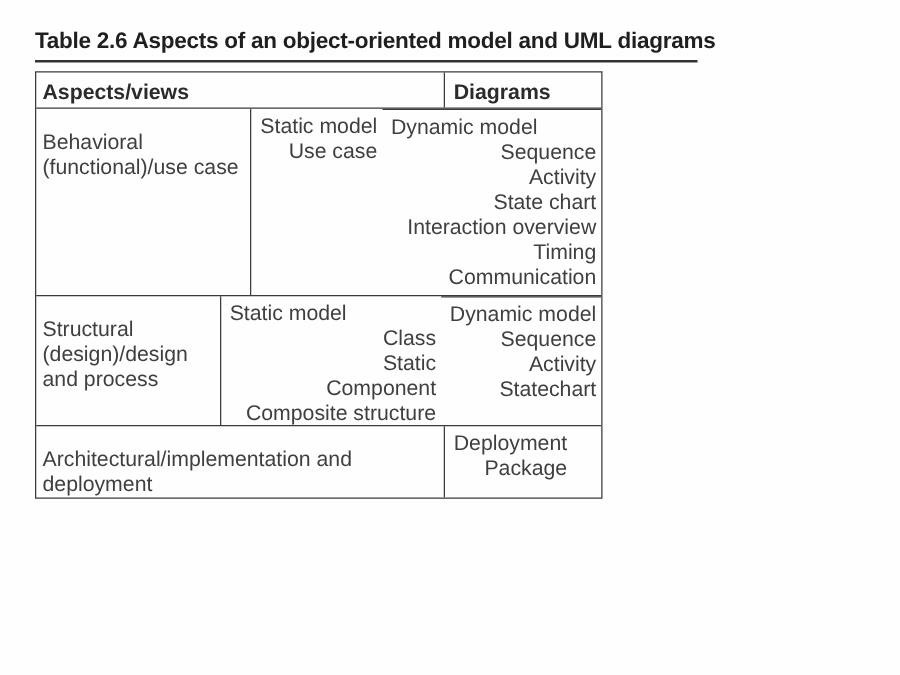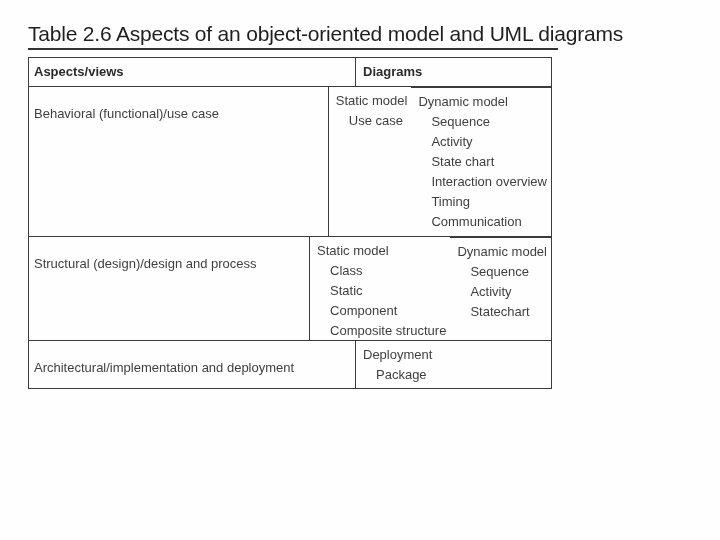--- a/index.html
+++ b/index.html
@@ -11,39 +11,39 @@
   .page {
     position: relative;
     width: 720px; height: 540px;
     background: #fefefe;
     overflow: hidden;
   }
   .caption {
     position: absolute;
     left: 28px; top: 22px;
     width: 530px;
-    font-size: 21px;
-    font-weight: normal;
+    font-size: 18px;
+    font-weight: bold;
     color: #1f1f1f;
     letter-spacing: -0.2px;
     white-space: nowrap;
   }
   .caption-rule {
     position: absolute;
     left: 28px; top: 48px;
     width: 530px; height: 2px;
     background: #333333;
   }
   .uml-table {
     position: absolute;
     left: 28px; top: 57px;
-    width: 524px;
+    width: 454px;
     border: 1.5px solid #3b3b3b;
     box-sizing: border-box;
-    font-size: 13px;
+    font-size: 17px;
     color: #3f3f3f;
     background: #fefefe;
   }
   .thead { display: flex; height: 28px; }
   .th {
     box-sizing: border-box;
     font-weight: bold;
     color: #2b2b2b;
     padding: 6px 4px 0 5px;
     overflow: hidden;
@@ -65,21 +65,21 @@
     border-left: 1.5px solid #3b3b3b;
     display: flex;
   }
   .group {
     box-sizing: border-box;
     padding: 4px 4px 0 7px;
     overflow: hidden;
   }
   .group + .group { border-top: 1.5px solid #3b3b3b; }
   .line { line-height: 20px; white-space: nowrap; }
-  .item { padding-left: 13px; }
+  .item { padding-left: 13px; text-align: right; }
   .h47  { height: 47px; }
   .h149 { height: 149px; }
   .h103 { height: 103px; }
   .h87  { height: 87px; }
 </style>
 </head>
 <body>
 
 <div class="page">
 

